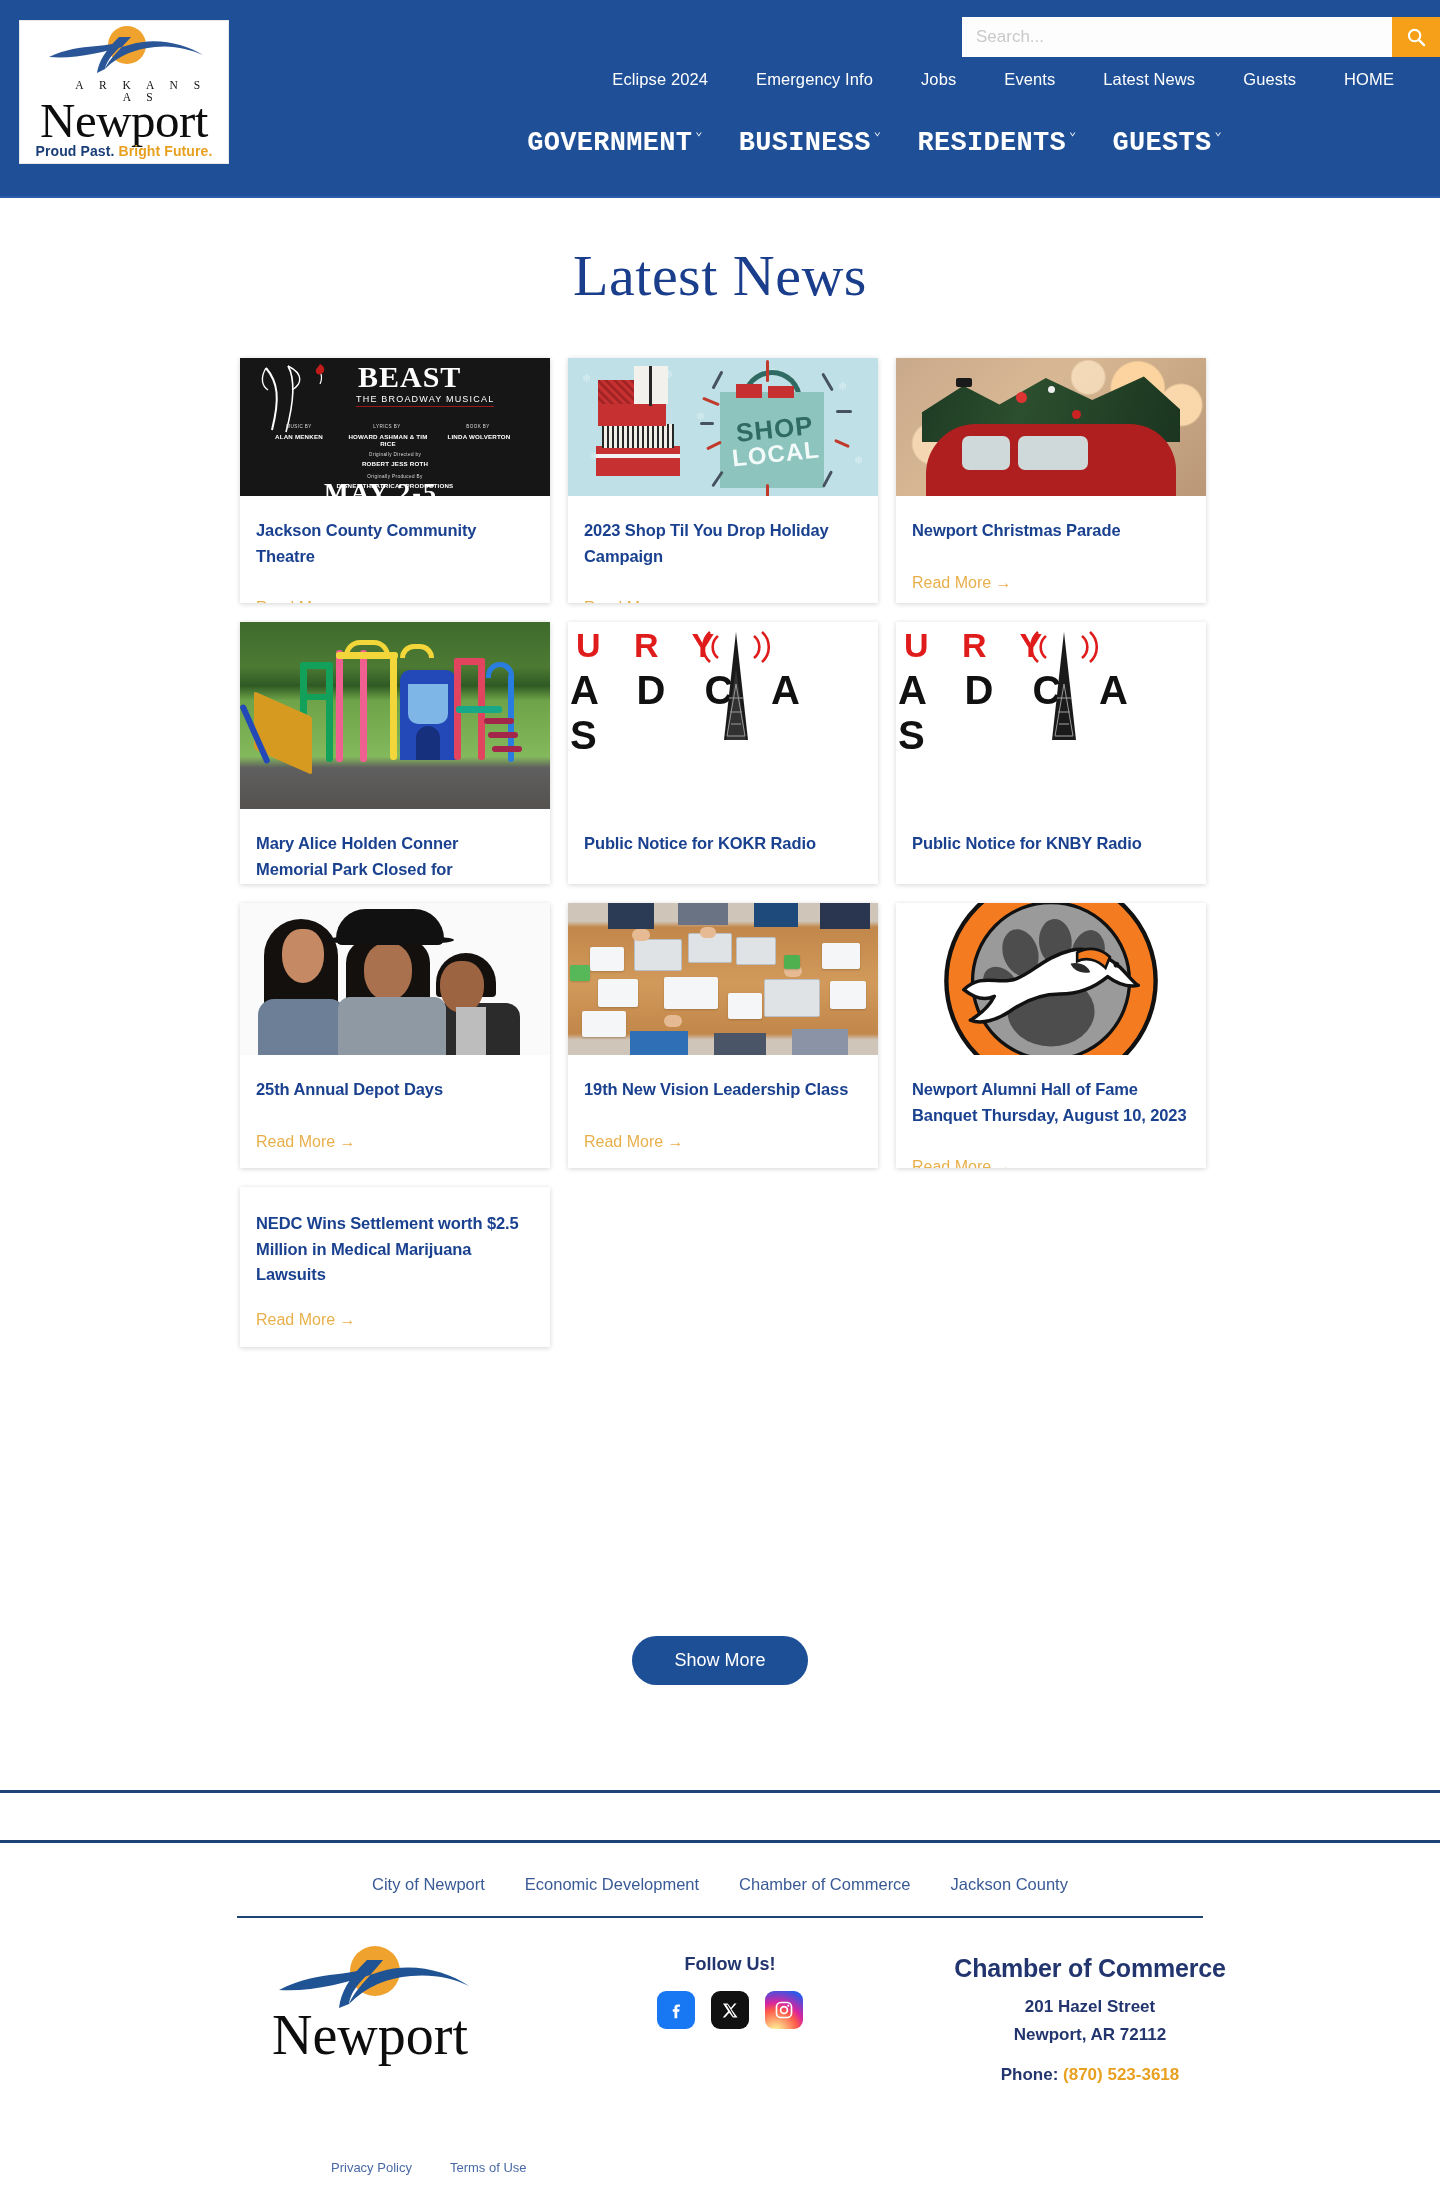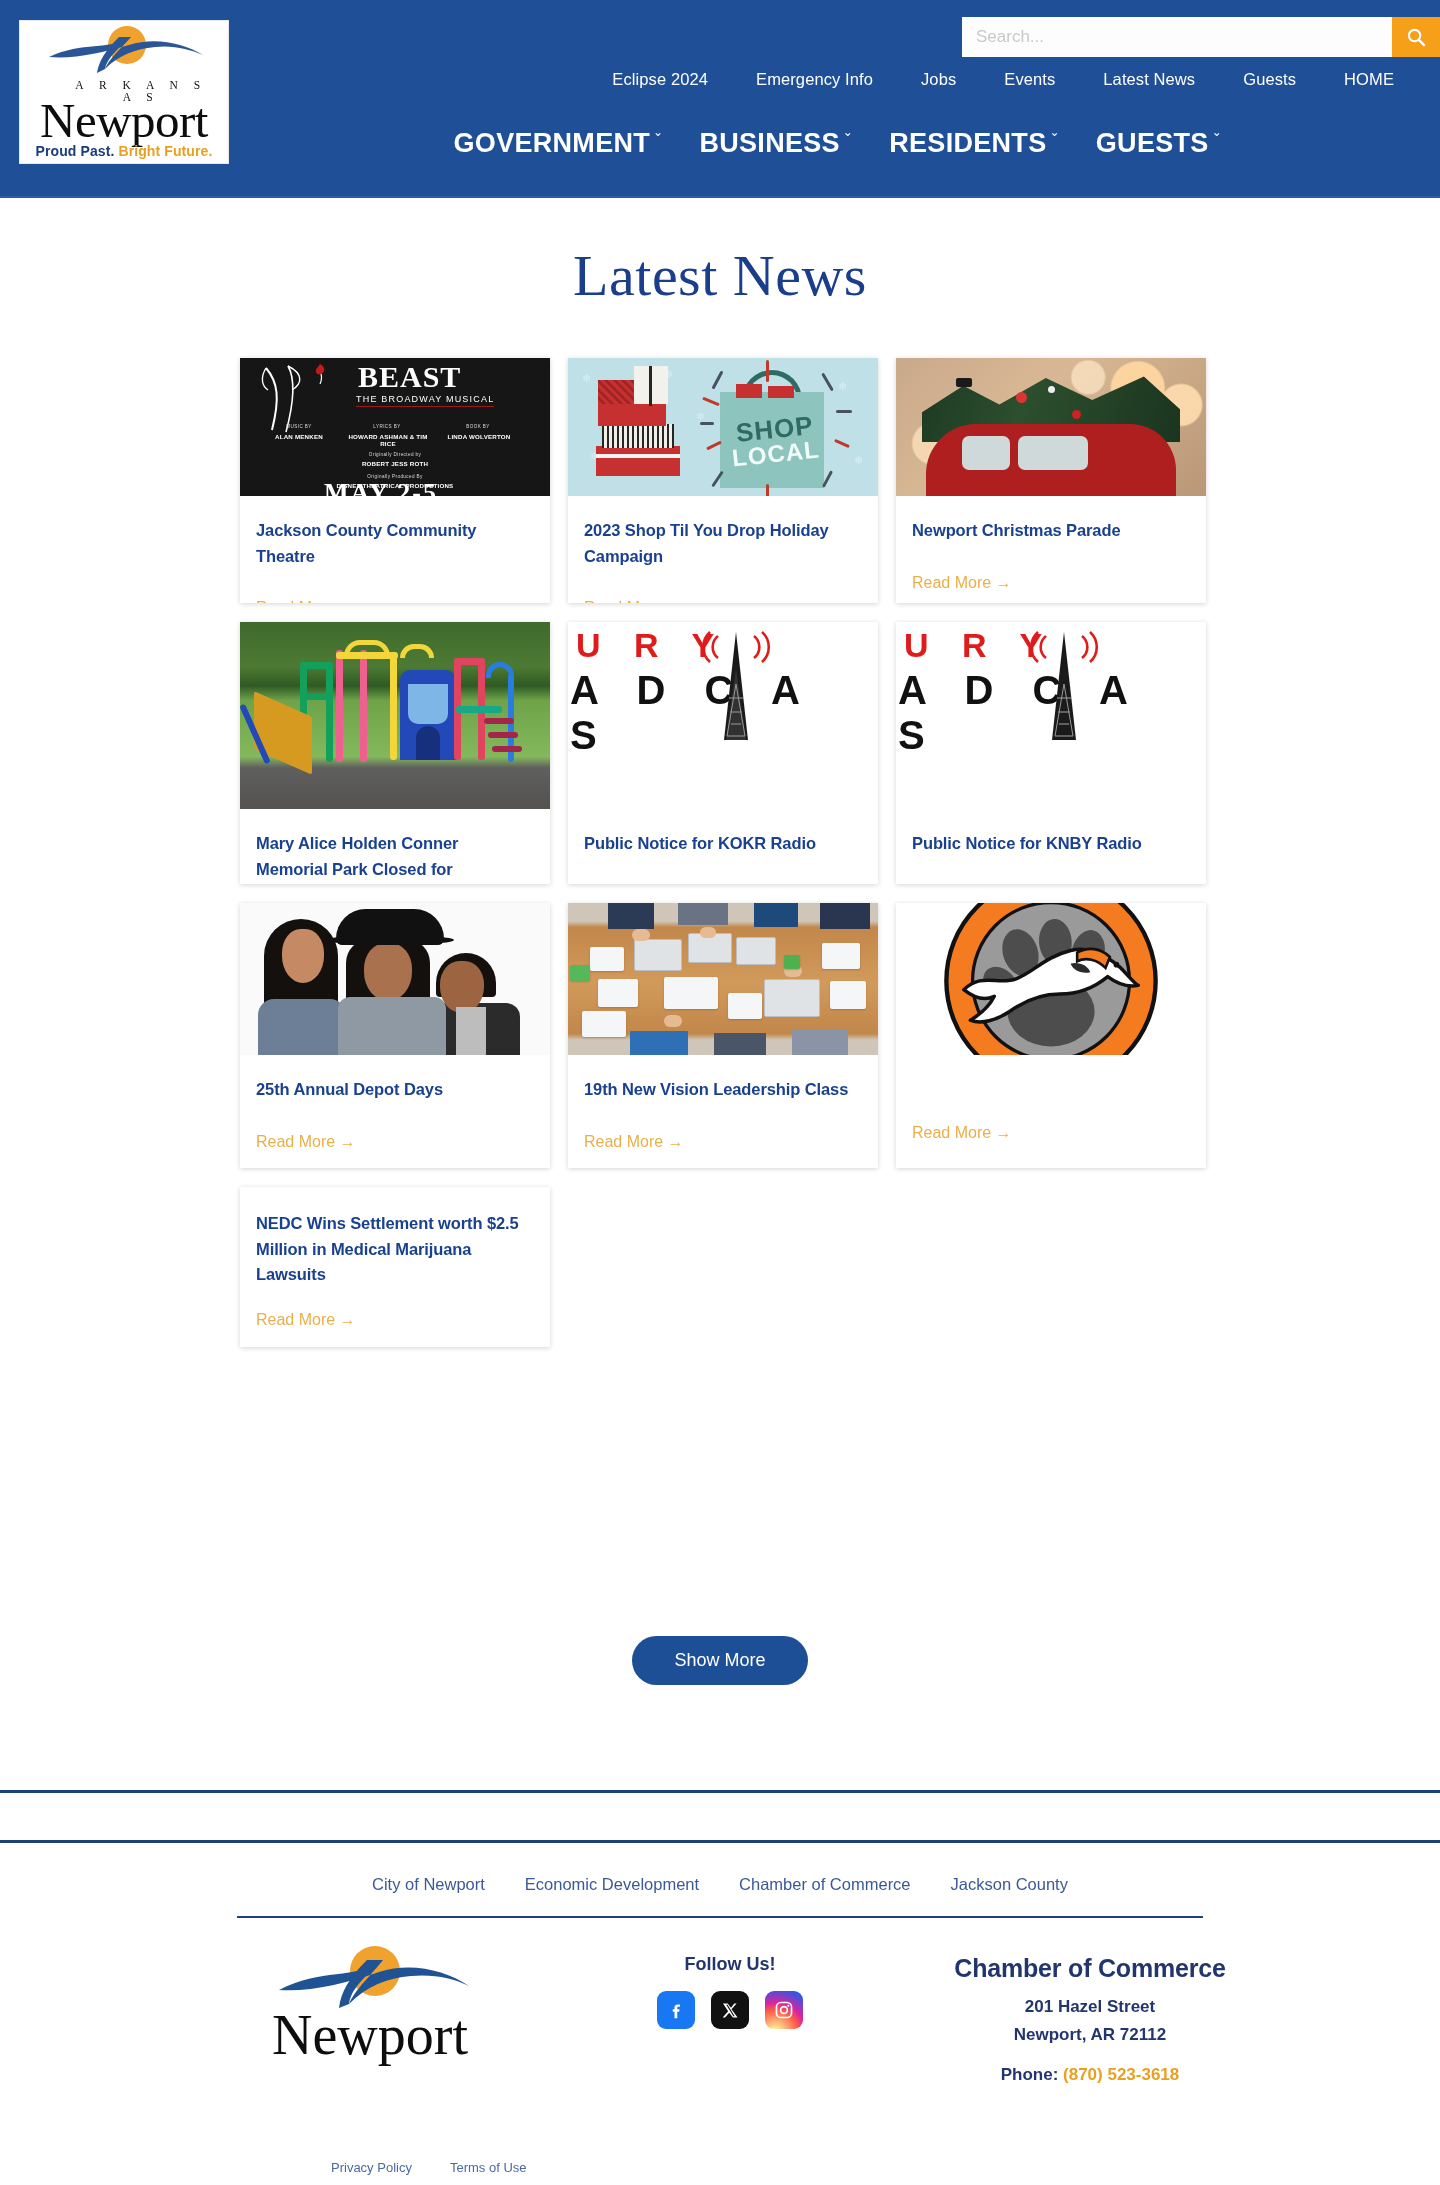--- a/index.html
+++ b/index.html
@@ -112,20 +112,21 @@
 
   
   .mainnav {
     position: absolute;
     left: 0; top: 128px;
     width: 1264px;
     padding-right: 24px;
     display: flex;
     justify-content: flex-end;
     align-items: flex-start;
+    font-family: Liberation Mono, monospace;
   }
   .mainnav-item {
     color: #ffffff;
     font-size: 27px;
     font-weight: bold;
     text-decoration: none;
     padding: 0 18px;
     letter-spacing: 0.3px;
     display: inline-flex;
     align-items: flex-start;
@@ -738,20 +739,21 @@
                      C 140 106, 124 112, 108 112 C 90 112, 76 118, 62 128
                      C 50 136, 36 140, 26 136 C 36 130, 44 122, 48 114
                      C 40 118, 30 116, 20 108 Z" fill="#ffffff" stroke="#111" stroke-width="3.2" stroke-linejoin="round"></path>
             <path d="M124 74 C 134 68, 146 70, 154 78 L 150 88 C 142 80, 132 78, 124 82 Z" fill="#f47b20" stroke="#111" stroke-width="2.4"></path>
             <circle cx="160" cy="85" r="2.6" fill="#111"></circle>
             <path d="M118 84 C 126 82, 134 86, 136 92 C 128 94, 120 90, 118 84 Z" fill="#2b2b2b"></path>
           </svg>
         </div>
       </div>
       <div class="card-body">
+        <div class="card-title">Newport Alumni Hall of Fame Banquet Thursday, August 10, 2023</div>
         <a href="#" class="card-more">Read More →</a>
       </div>
     </div>
   </div>
 
   <div class="news-grid row4">
     <div class="card no-img" style="height:160px">
       <div class="card-body">
         <div class="card-title">NEDC Wins Settlement worth $2.5 Million in Medical Marijuana Lawsuits</div>
         <a href="#" class="card-more" style="padding-top:16px;padding-bottom:18px">Read More →</a>

